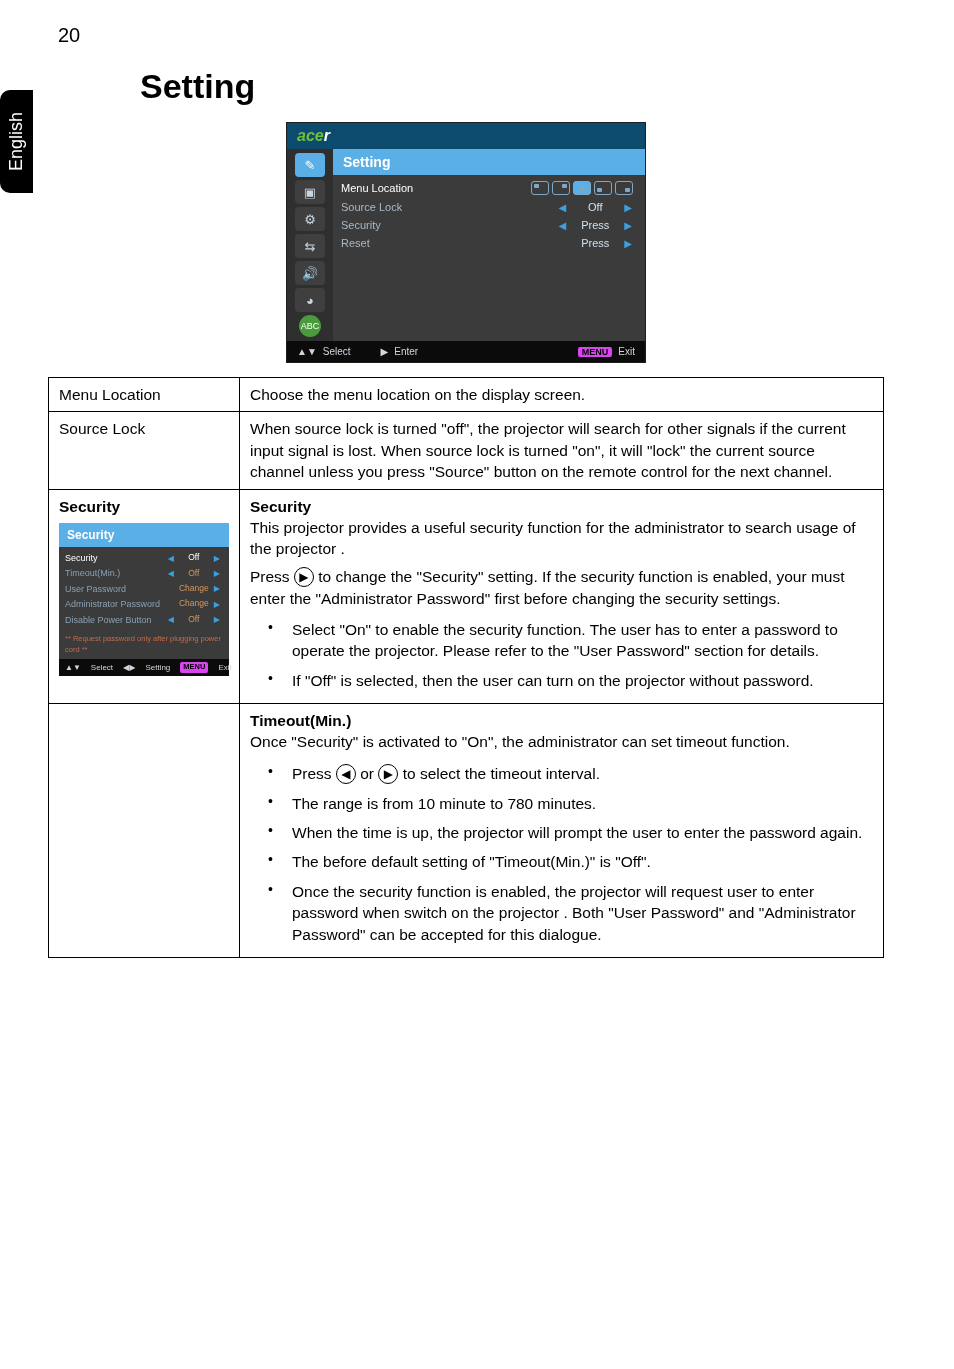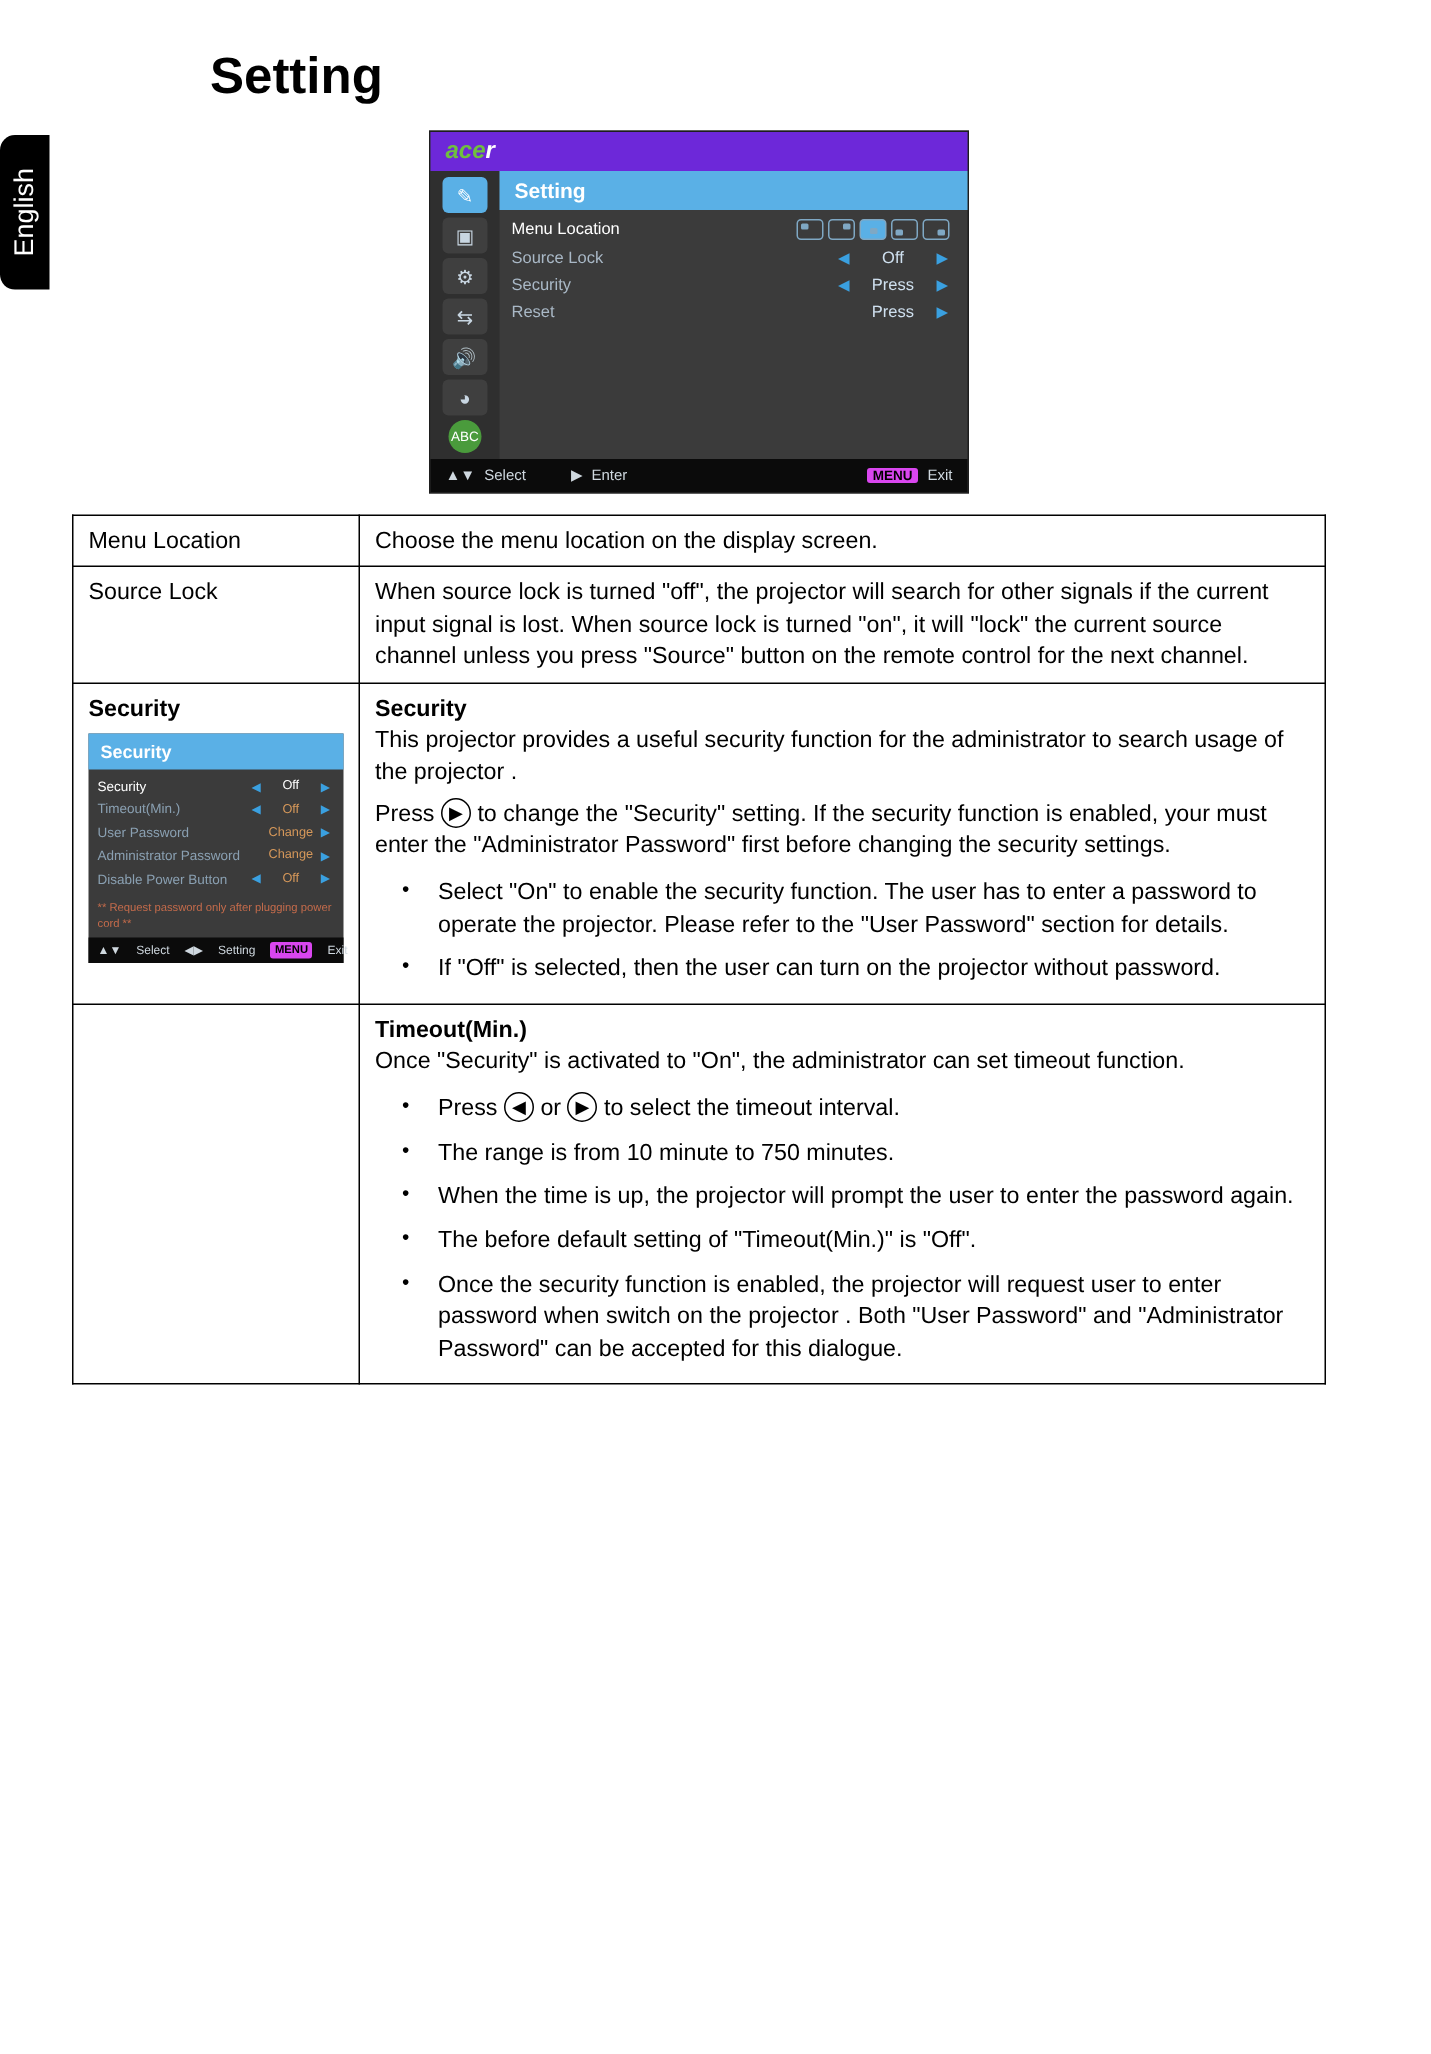--- a/index.html
+++ b/index.html
@@ -2,21 +2,21 @@
 <html><head>
 <meta charset="utf-8">
 <style>
   *{box-sizing:border-box;margin:0;padding:0}
   body{font-family:"Segoe UI",Tahoma,Arial,sans-serif;background:#fff;color:#000;width:954px}
   .page{padding:24px 70px 30px 48px;position:relative}
   .side-tab{position:absolute;left:0;top:90px;background:#000;color:#fff;padding:22px 6px;border-top-right-radius:10px;border-bottom-right-radius:10px;writing-mode:vertical-rl;transform:rotate(180deg);font-size:18px}
   .page-num{font-size:20px;margin-bottom:20px;margin-left:10px}
   h1{font-size:34px;font-weight:600;margin:8px 0 16px 92px}
   .osd{width:360px;margin:0 auto 14px;background:#3b3b3b;border:1px solid #1e1e1e;font-size:11px;color:#dfe6ef}
-  .osd-logo{background:#6d28d9;color:#fff;padding:4px 10px;font-style:italic;font-weight:bold;font-size:16px}
+  .osd-logo{background:#0c4a6e;color:#fff;padding:4px 10px;font-style:italic;font-weight:bold;font-size:16px}
   .osd-logo span{color:#6fbf3f}
   .osd-body{display:flex}
   .osd-icons{width:46px;background:#2f2f2f;display:flex;flex-direction:column;align-items:center;padding:4px 0;gap:3px}
   .osd-icons .ic{width:30px;height:24px;background:#3f3f3f;border-radius:4px;display:flex;align-items:center;justify-content:center;font-size:13px;color:#c8d6e2}
   .osd-icons .ic.active{background:#5ab0e6;color:#fff}
   .osd-icons .ic.green{background:#4a9b3c;color:#fff;border-radius:50%;width:22px;height:22px;font-size:9px}
   .osd-main{flex:1;padding:0}
   .osd-title{background:#5ab0e6;color:#fff;padding:5px 10px;font-weight:bold;font-size:14px}
   .osd-rows{padding:3px 8px 18px}
   .osd-row{display:flex;align-items:center;padding:3px 0;font-size:11px;color:#a9b8c6}
@@ -55,20 +55,21 @@
   .sec-osd .r.hi .v{color:#fff}
   .sec-osd .note{color:#c46b4b;font-size:7.5px;padding:3px 6px 4px}
   .sec-osd .f{background:#0b0b0b;display:flex;gap:10px;padding:3px 6px;font-size:8px;color:#cfd8df;align-items:center}
   .sec-osd .f .k{font-size:7.5px;padding:0 3px}
 </style>
 </head>
 <body>
 
 <div class="page">
   <div class="side-tab">English</div>
+  <div class="page-num">20</div>
   <h1>Setting</h1>
 
   <div class="osd">
     <div class="osd-logo"><span>ace</span><span style="color:#fff">r</span></div>
     <div class="osd-body">
       <div class="osd-icons">
         <div class="ic active">✎</div>
         <div class="ic">▣</div>
         <div class="ic">⚙</div>
         <div class="ic">⇆</div>
@@ -202,21 +203,21 @@
         <div class="bold">Timeout(Min.)</div>
         <div>Once "Security" is activated to "On", the administrator can set timeout function.</div>
         <ul class="b">
           <li>
             <span>Press </span>
             <span class="circ">◀</span>
             <span> or </span>
             <span class="circ">▶</span>
             <span> to select the timeout interval.</span>
           </li>
-          <li>The range is from 10 minute to 750 minutes.</li>
+          <li>The range is from 10 minute to 780 minutes.</li>
           <li>When the time is up, the projector will prompt the user to enter the password again.</li>
           <li>The before default setting of "Timeout(Min.)" is "Off".</li>
           <li>Once the security function is enabled, the projector will request user to enter password when switch on the projector . Both "User Password" and "Administrator Password" can be accepted for this dialogue.</li>
         </ul>
       </td>
     </tr>
   </tbody>
     </table>
 </div>
 

